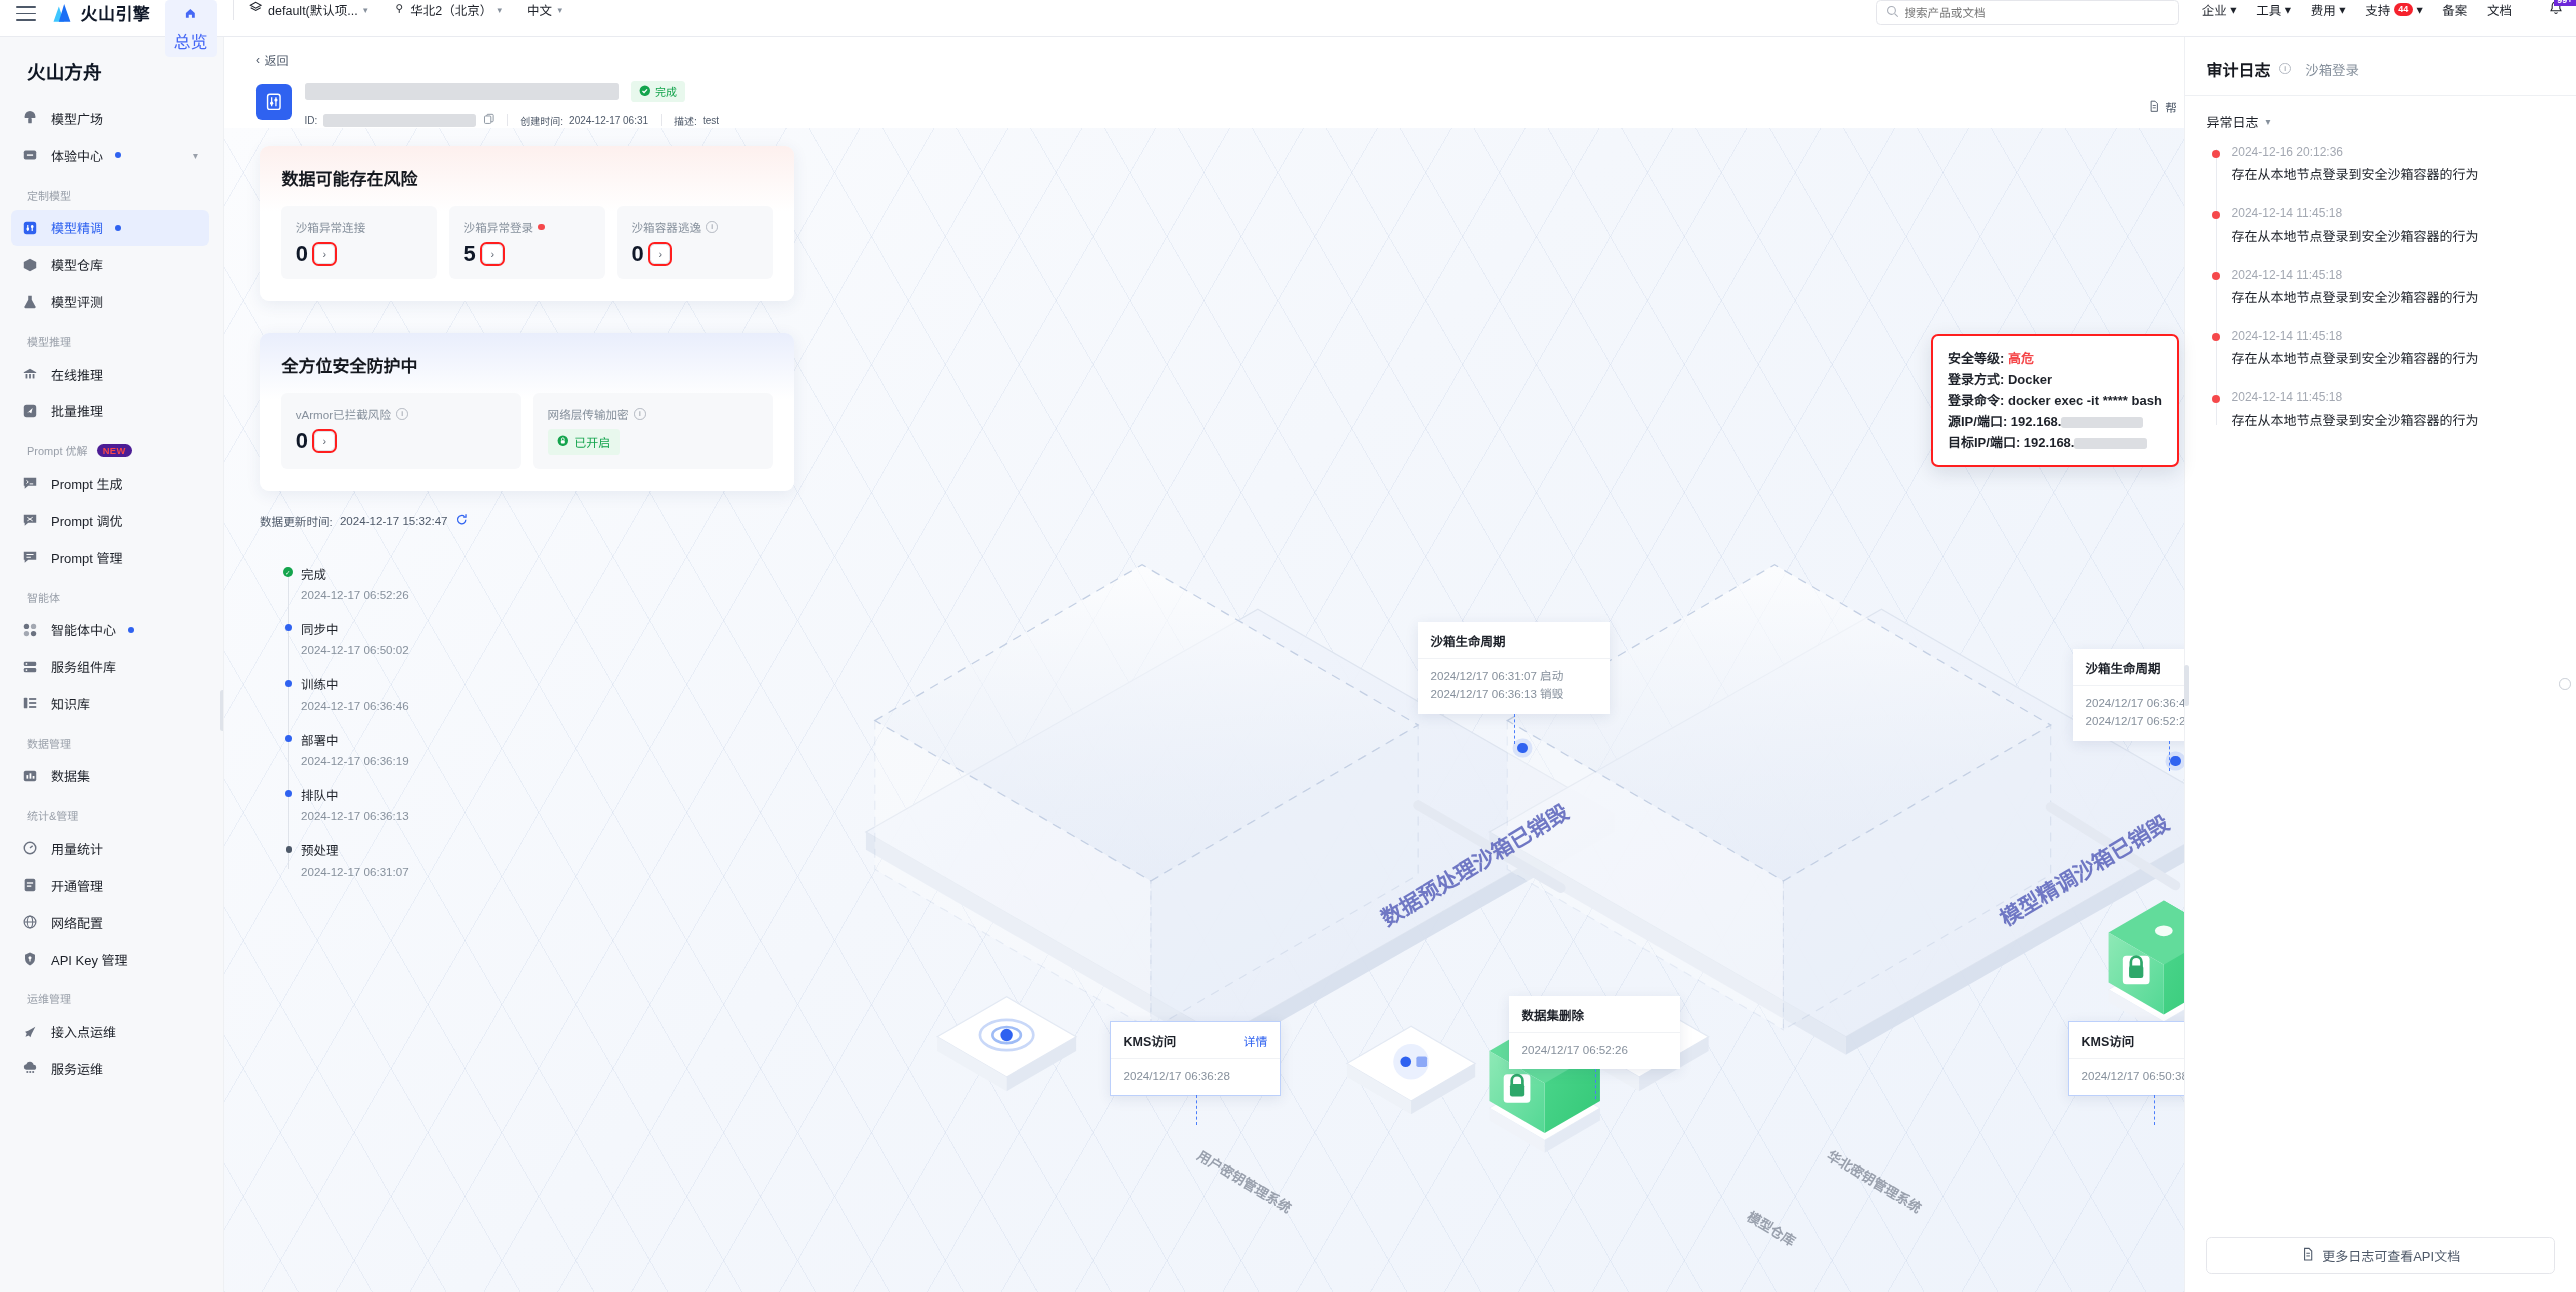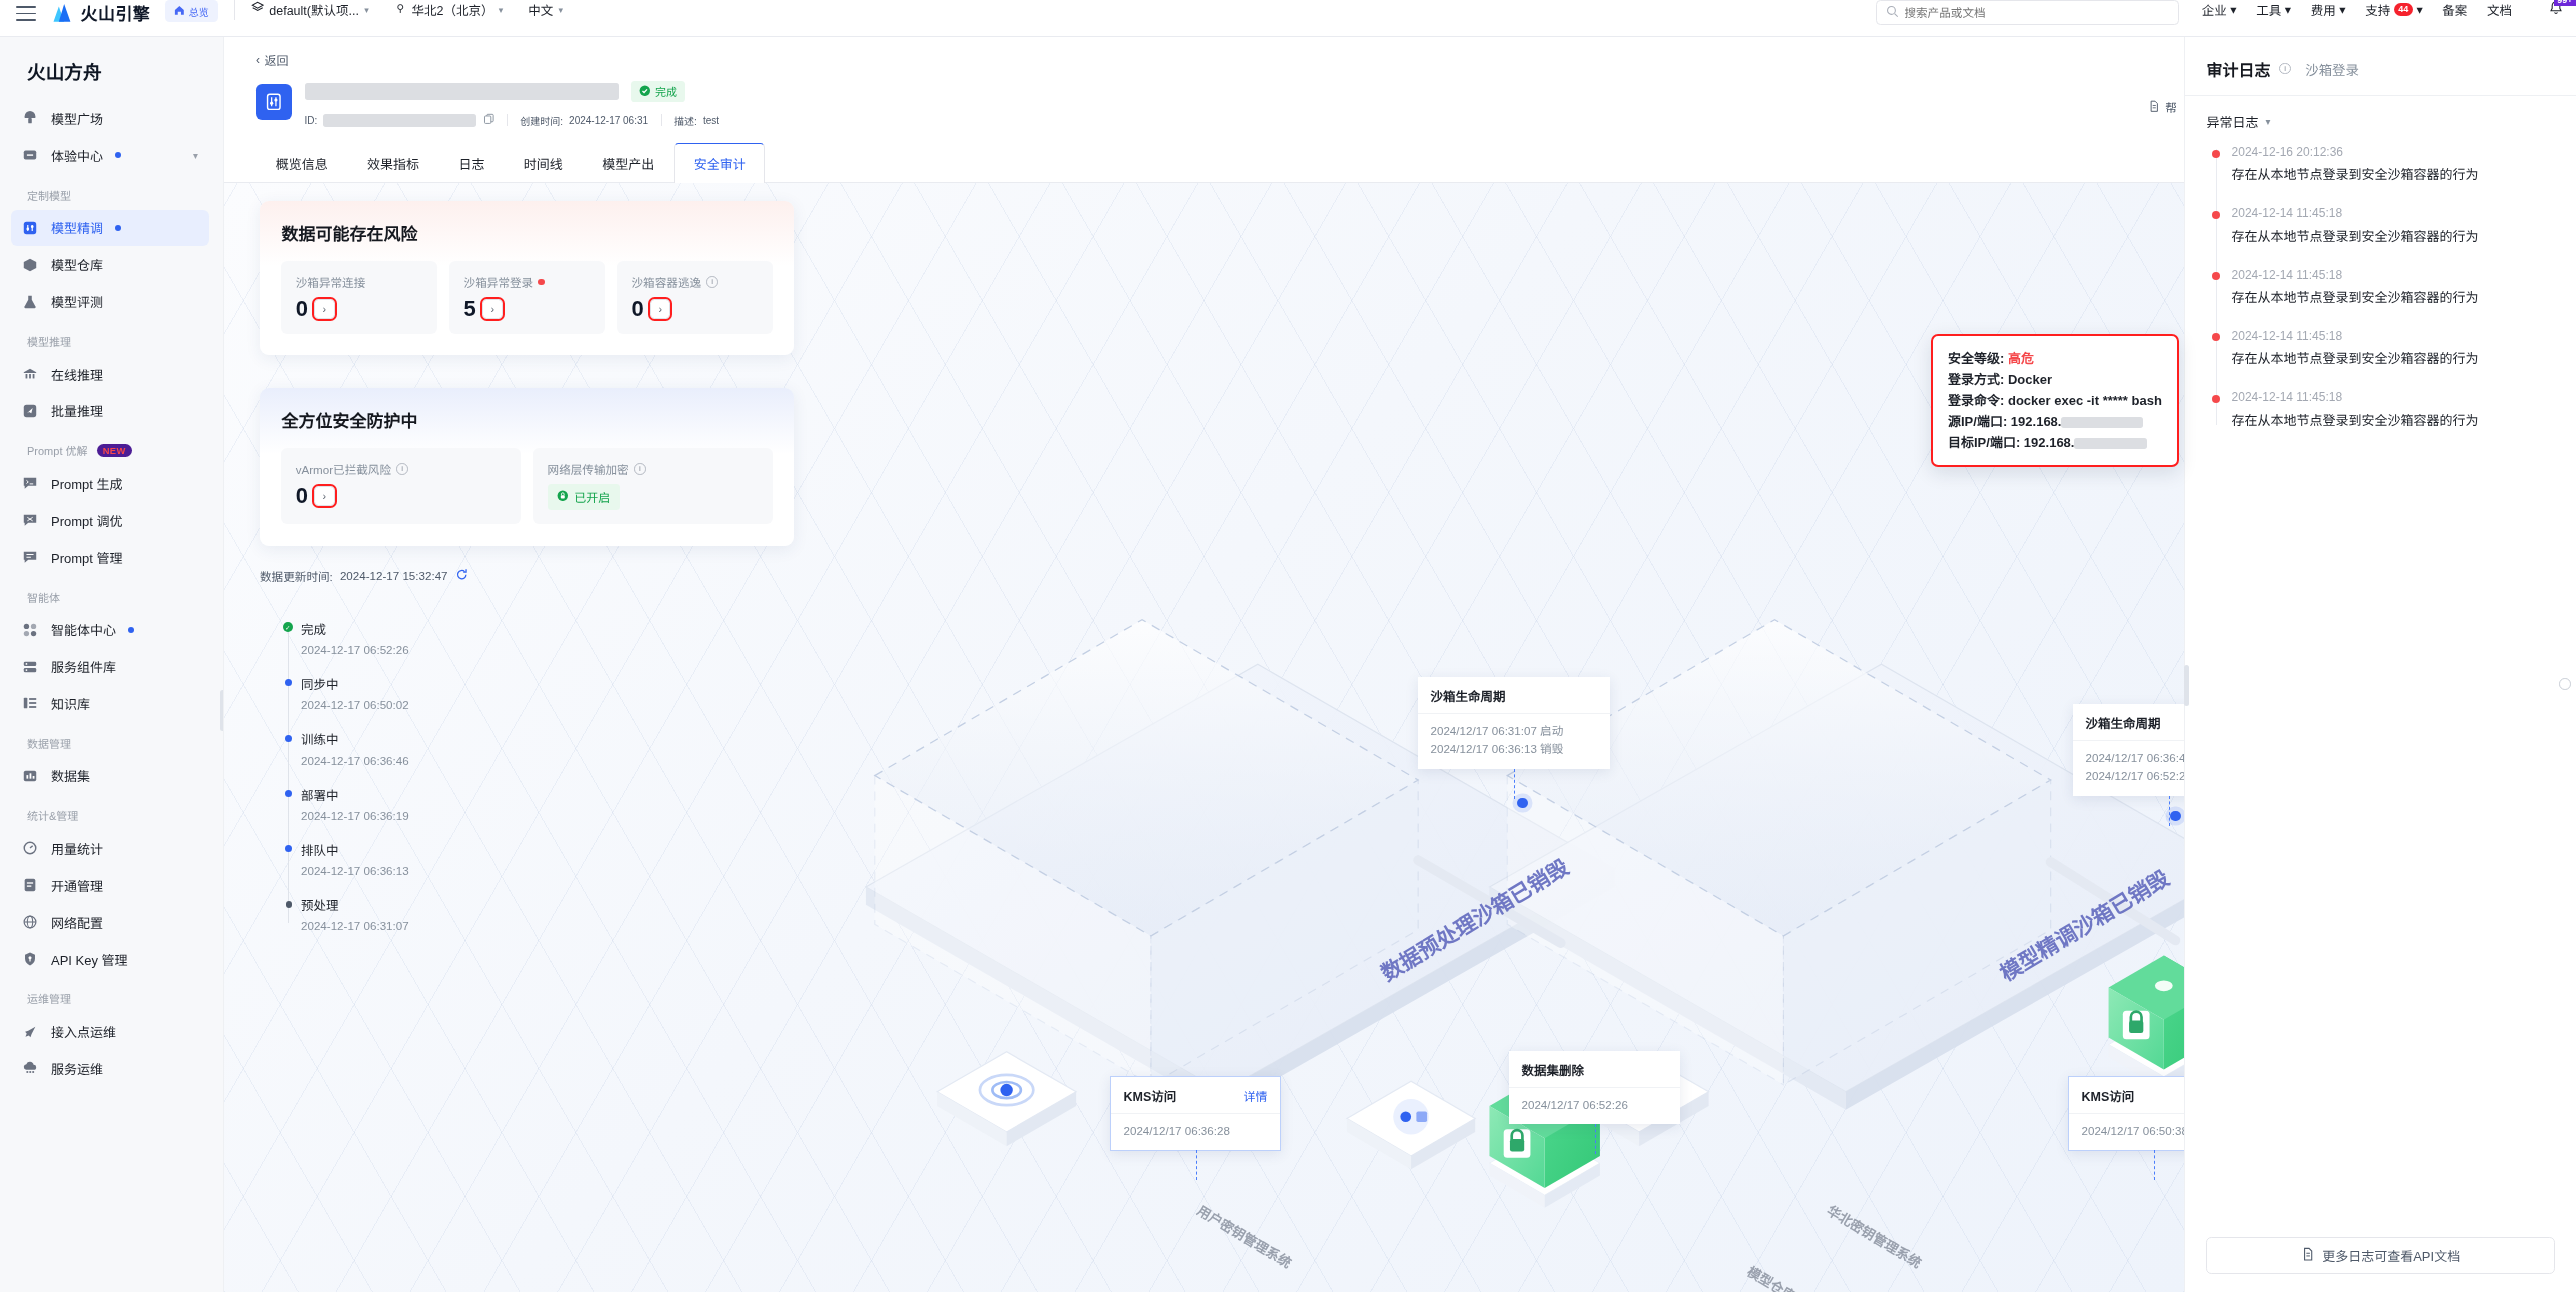--- a/index.html
+++ b/index.html
@@ -18,21 +18,21 @@
     position: relative; z-index: 60;
   }
   .hamburger { width: 27px; height: 27px; display: flex; flex-direction: column;
     justify-content: center; gap: 4.5px; cursor: pointer; padding: 0 3.6px; margin-right: 9px; }
   .hamburger i { display: block; height: 1.8px; background: #4e5969; border-radius: 1.8px; }
   .brand { display: flex; align-items: center; gap: 7.1px; margin-right: 14.3px; }
   .brand-mark { width: 25px; height: 19.6px; position: relative; }
   .brand-name { font-size: 17px; font-weight: 700; letter-spacing: 0.4px; color:#101828; }
   .nav-pill {
     display: flex; align-items: center; gap: 4.5px; background: #eef2fe; color: #4668f5;
-    border-radius: 4.5px; padding: 3.6px 9px; font-size: 10px; cursor: pointer;
+    border-radius: 4.5px; padding: 3.6px 9px; font-size: 17px; cursor: pointer; flex-direction: column;
   }
   .vdiv { width: 0.9px; height: 19.6px; background: #e5e6eb; margin: 0 16px; }
   .sel { display: flex; align-items: center; gap: 5.3px; font-size: 12.5px; color: #1d2129;
     cursor: pointer; margin-right: 25px; }
   .sel .caret { color: #86909c; font-size: 9px; }
   .spacer { flex: 1; }
   .searchbox {
     width: 303px; height: 25px; border: 0.9px solid #e5e6eb; border-radius: 4.5px;
     display: flex; align-items: center; gap: 6.2px; padding: 0 9px; color: #a9aeb8; font-size: 11.6px;
     margin-right: 23px;
@@ -597,28 +597,20 @@
             </span>
             <span class="sep"></span>
             <span class="seg">
               <span>描述:</span>
               <span>test</span>
             </span>
           </div>
         </div>
       </div>
 
-      <div class="tabs">
-        <div class="tab">概览信息</div>
-        <div class="tab">效果指标</div>
-        <div class="tab">日志</div>
-        <div class="tab">时间线</div>
-        <div class="tab">模型产出</div>
-        <div class="tab active">安全审计</div>
-      </div>
 
       <div class="stage">
         <div class="grid-bg"></div>
 
         <svg width="1960" height="1069" viewBox="0 0 2200 1200" style="position:absolute;left:232px;top:18px;z-index:5;">
           <defs>
             <linearGradient id="plat" x1="0" y1="0" x2="1" y2="1">
               <stop offset="0%" stop-color="#f4f7fd"></stop>
                 <stop offset="100%" stop-color="#e6ecf7"></stop>
             </linearGradient>

